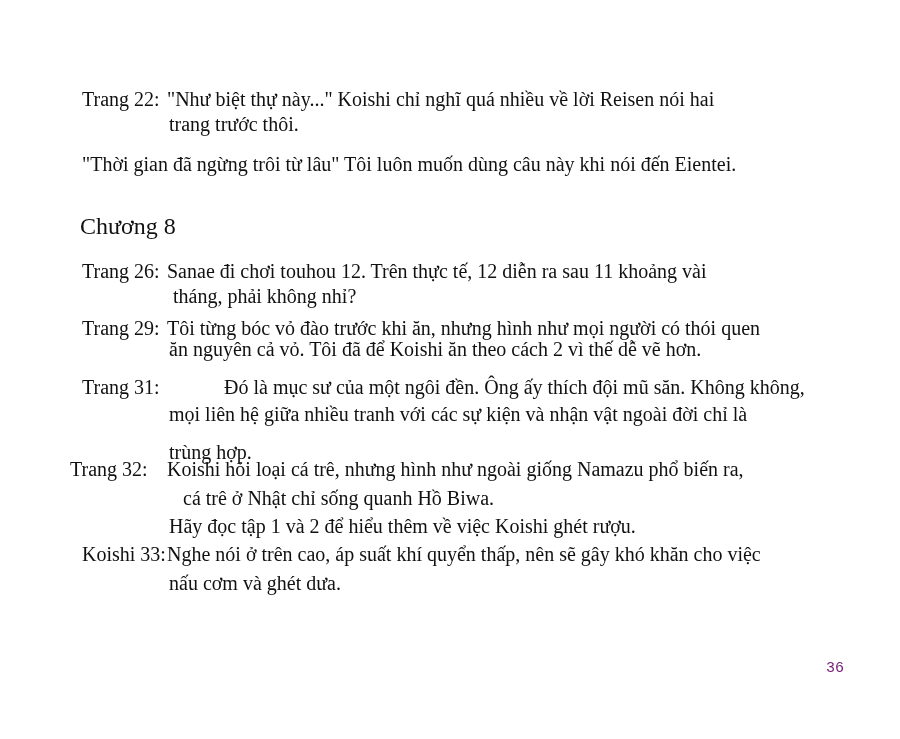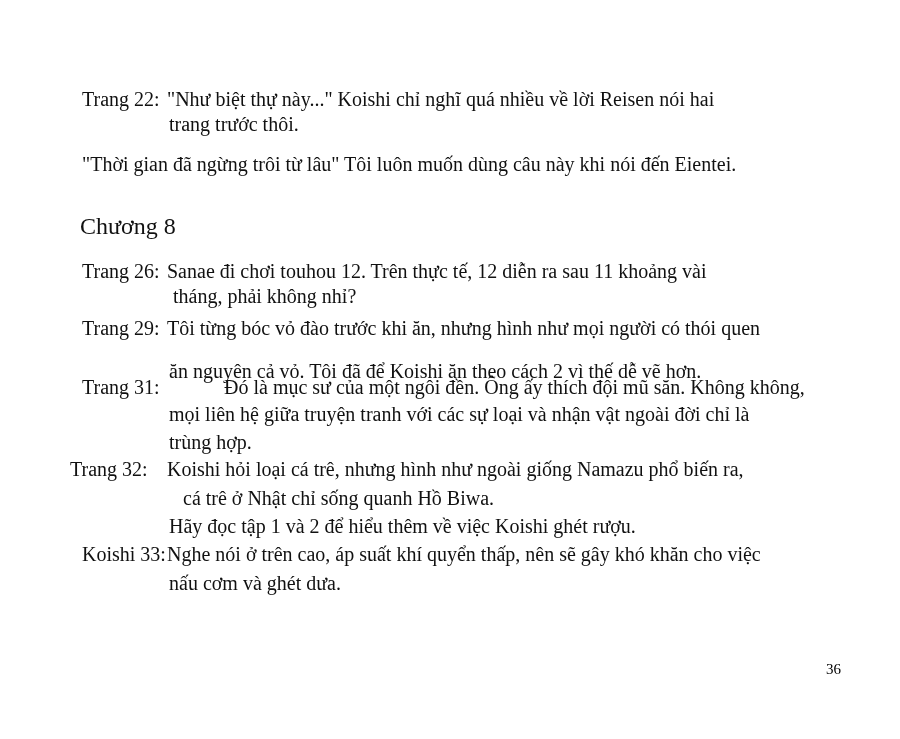--- a/index.html
+++ b/index.html
@@ -29,24 +29,24 @@
       top: 210px;
       font-family: Liberation Serif, serif;
       font-size: 24px;
       line-height: 32px;
       color: #111111;
     }
     .page-number {
       position: absolute;
       left: 826px;
       top: 659px;
-      font-family: Liberation Serif, serif;
+      font-family: Liberation Mono, monospace;
       font-size: 15px;
       line-height: 20px;
-      color: #000000;
+      color: #701a75;
     }
   </style>
 </head>
 <body>
 
 <div>
 
   <div>
     <span class="line serif" style="left:82px; top:87px;">Trang 22:</span>
     <span class="line serif" style="left:167px; top:87px;">"Như biệt thự này..." Koishi chỉ nghĩ quá nhiều về lời Reisen nói hai</span>
@@ -59,28 +59,28 @@
 
   <div>
     <span class="line serif" style="left:82px; top:259px;">Trang 26:</span>
     <span class="line serif" style="left:167px; top:259px;">Sanae đi chơi touhou 12. Trên thực tế, 12 diễn ra sau 11 khoảng vài</span>
     <span class="line serif" style="left:173px; top:284px;">tháng, phải không nhỉ?</span>
   </div>
 
   <div>
     <span class="line serif" style="left:82px; top:316px;">Trang 29:</span>
     <span class="line serif" style="left:167px; top:316px;">Tôi từng bóc vỏ đào trước khi ăn, nhưng hình như mọi người có thói quen</span>
-    <span class="line serif" style="left:169px; top:359px;">ăn nguyên cả vỏ. Tôi đã để Koishi ăn theo cách 2 vì thế dễ vẽ hơn.</span>
+    <span class="line serif" style="left:169px; top:337px;">ăn nguyên cả vỏ. Tôi đã để Koishi ăn theo cách 2 vì thế dễ vẽ hơn.</span>
   </div>
 
   <div>
     <span class="line serif" style="left:82px; top:375px;">Trang 31:</span>
     <span class="line serif" style="left:184px; top:375px;margin-left:40px;">Đó là mục sư của một ngôi đền. Ông ấy thích đội mũ săn. Không không,</span>
-    <span class="line serif" style="left:169px; top:402px;">mọi liên hệ giữa truyện tranh với các sự loại và nhận vật ngoài đời chỉ là</span>
-    <span class="line serif" style="left:169px; top:430px;text-align:right;">trùng hợp.</span>
+    <span class="line serif" style="left:169px; top:402px;">mọi liên hệ giữa nhiều tranh với các sự kiện và nhận vật ngoài đời chỉ là</span>
+    <span class="line serif" style="left:169px; top:440px;text-align:right;">trùng hợp.</span>
   </div>
 
   <div>
     <span class="line serif" style="left:70px; top:457px;">Trang 32:</span>
     <span class="line serif" style="left:167px; top:457px;">Koishi hỏi loại cá trê, nhưng hình như ngoài giống Namazu phổ biến ra,</span>
     <span class="line serif" style="left:169px; top:486px;margin-left:14px;">cá trê ở Nhật chỉ sống quanh Hồ Biwa.</span>
     <span class="line serif" style="left:169px; top:514px;">Hãy đọc tập 1 và 2 để hiểu thêm về việc Koishi ghét rượu.</span>
   </div>
 
   <div>

